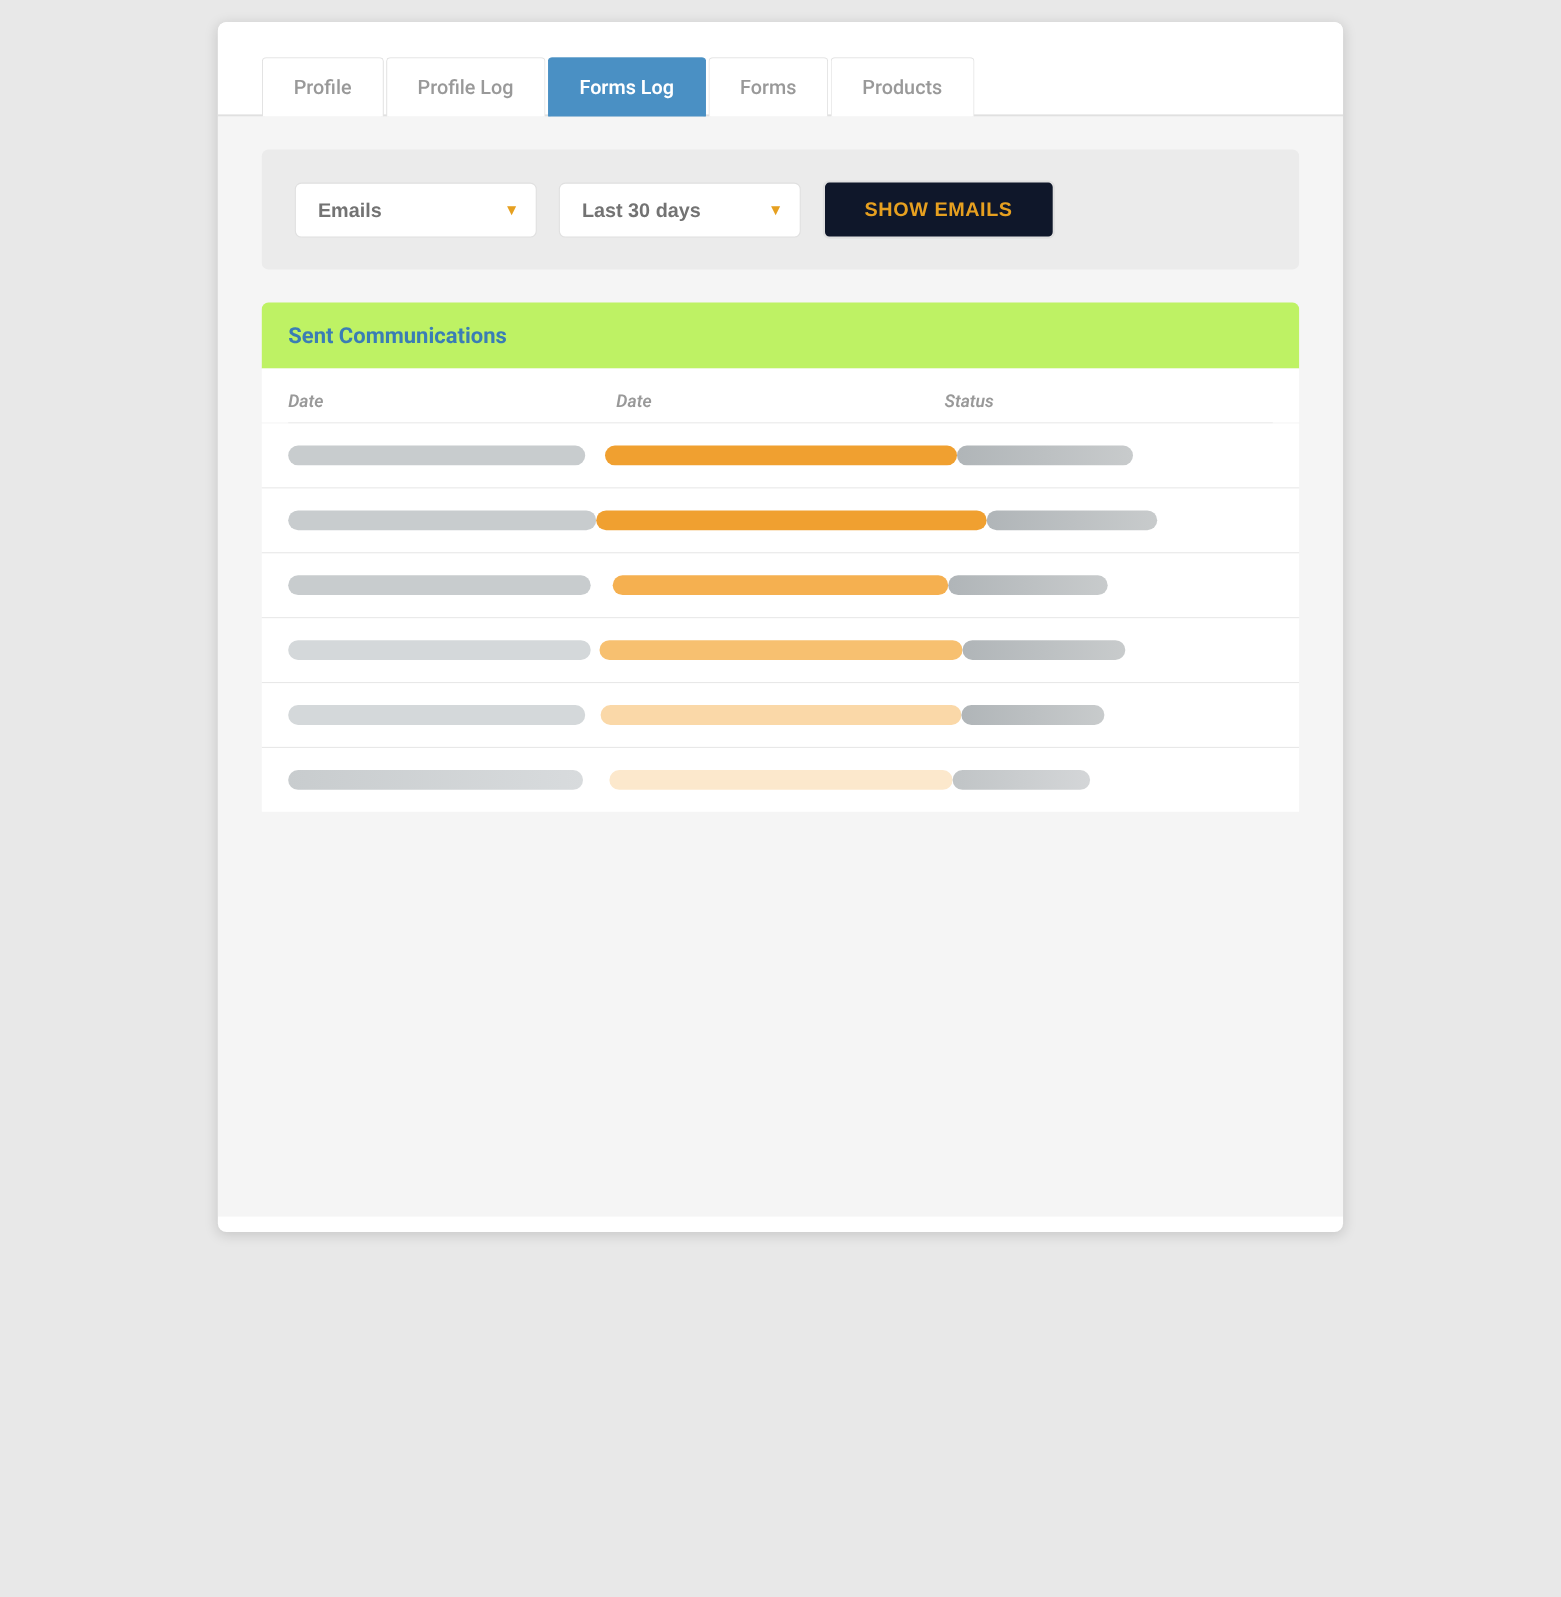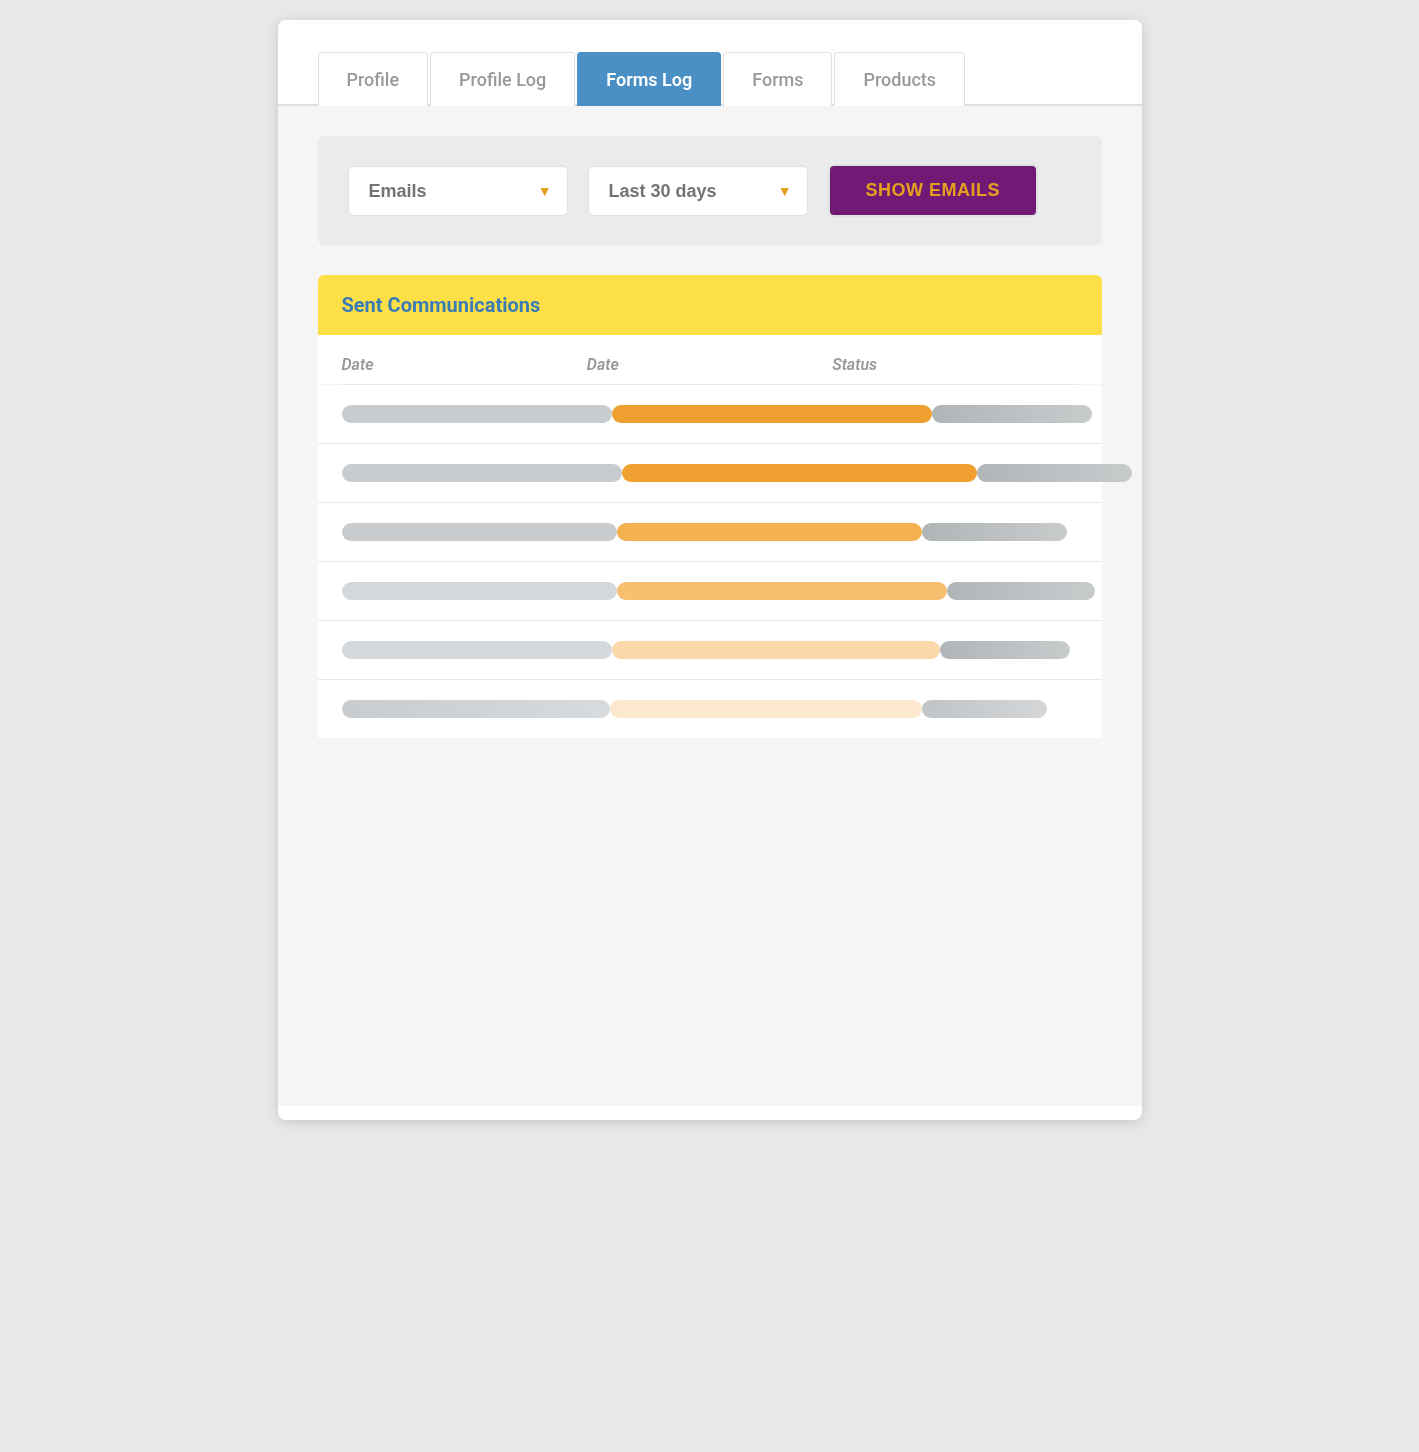--- a/index.html
+++ b/index.html
@@ -15,21 +15,21 @@
       align-items: flex-start;
       min-height: 100vh;
       padding: 20px;
       font-family: -apple-system, BlinkMacSystemFont, 'Segoe UI', Roboto, sans-serif;
     }
 
     .page-container {
       background: #ffffff;
       border-radius: 8px;
       box-shadow: 0 2px 12px rgba(0,0,0,0.15);
-      width: 864px;
+      width: 1023px;
       min-height: 1100px;
       overflow: hidden;
     }
 
     
     .tabs-container {
       display: flex;
       border-bottom: 2px solid #e0e0e0;
       padding: 0 40px;
       padding-top: 30px;
@@ -97,40 +97,40 @@
 
     .select-arrow {
       position: absolute;
       right: 16px;
       pointer-events: none;
       color: #e6a020;
       font-size: 14px;
     }
 
     .show-emails-btn {
-      background: #701a75;
+      background: #0f172a;
       border: 2px solid #e0e0e0;
       border-radius: 6px;
       padding: 14px 36px;
       font-size: 18px;
       font-weight: 700;
       color: #e6a020;
       cursor: pointer;
       letter-spacing: 0.5px;
       text-transform: uppercase;
     }
 
     
     .sent-section {
       background: #f5f5f5;
       border-radius: 6px;
     }
 
     .sent-section-header {
-      background: #fde047;
+      background: #bef264;
       padding: 18px 24px;
       border-radius: 6px 6px 0 0;
     }
 
     .sent-section-title {
       font-size: 20px;
       font-weight: 700;
       color: #3a7db5;
     }
 

